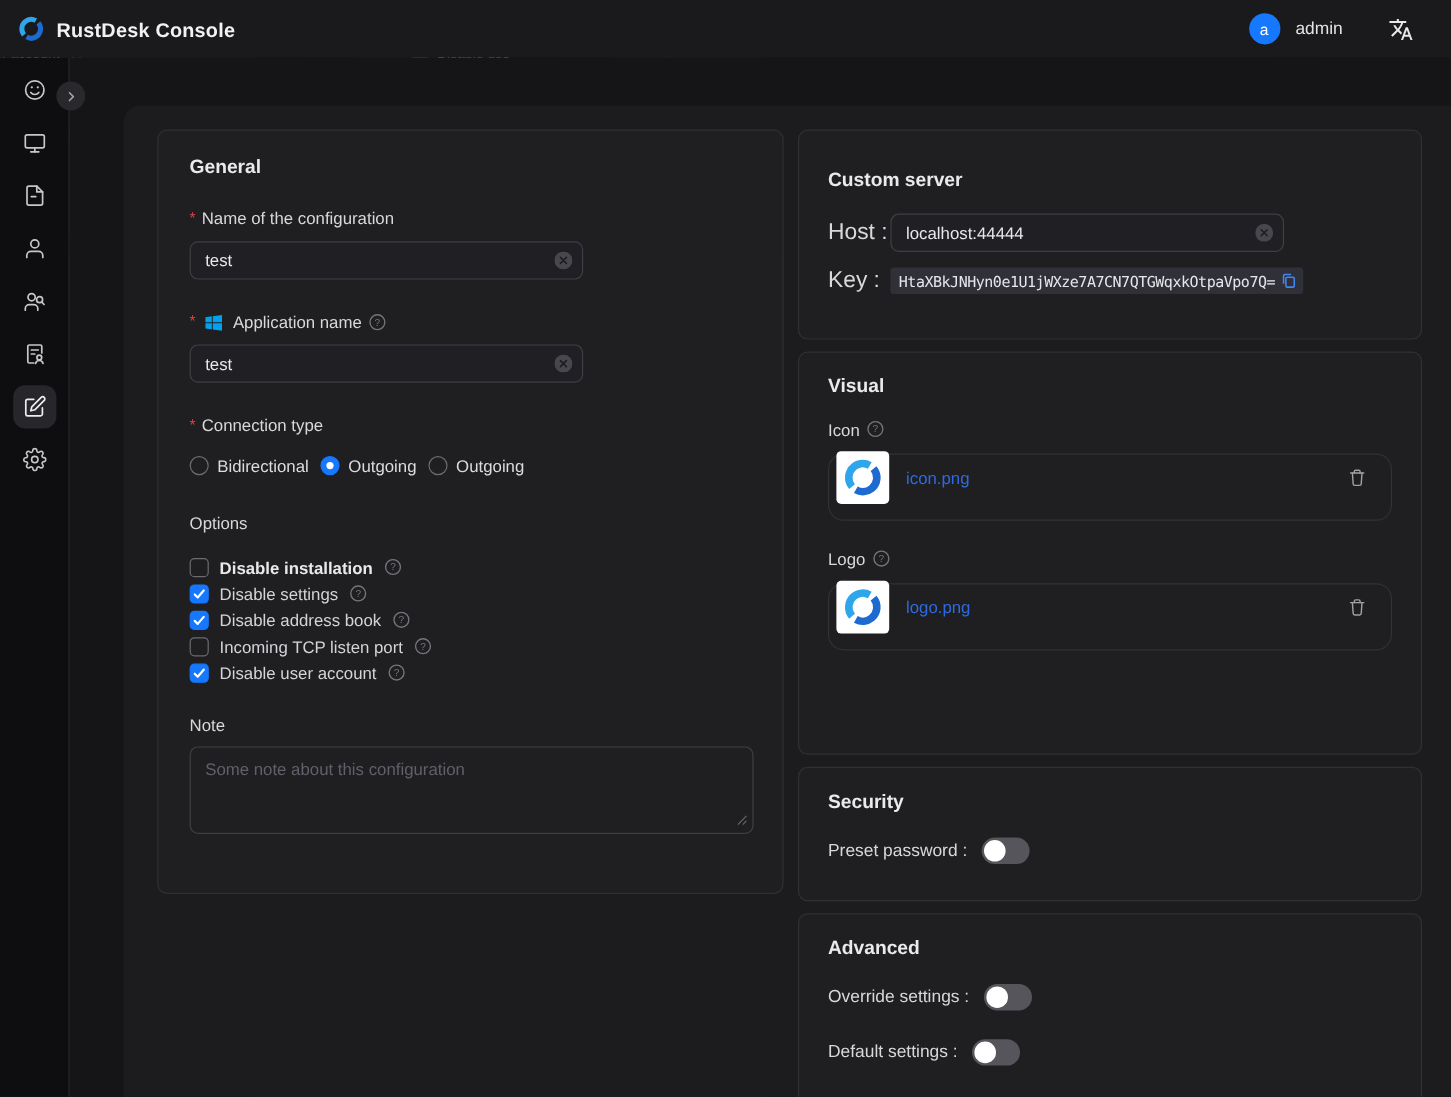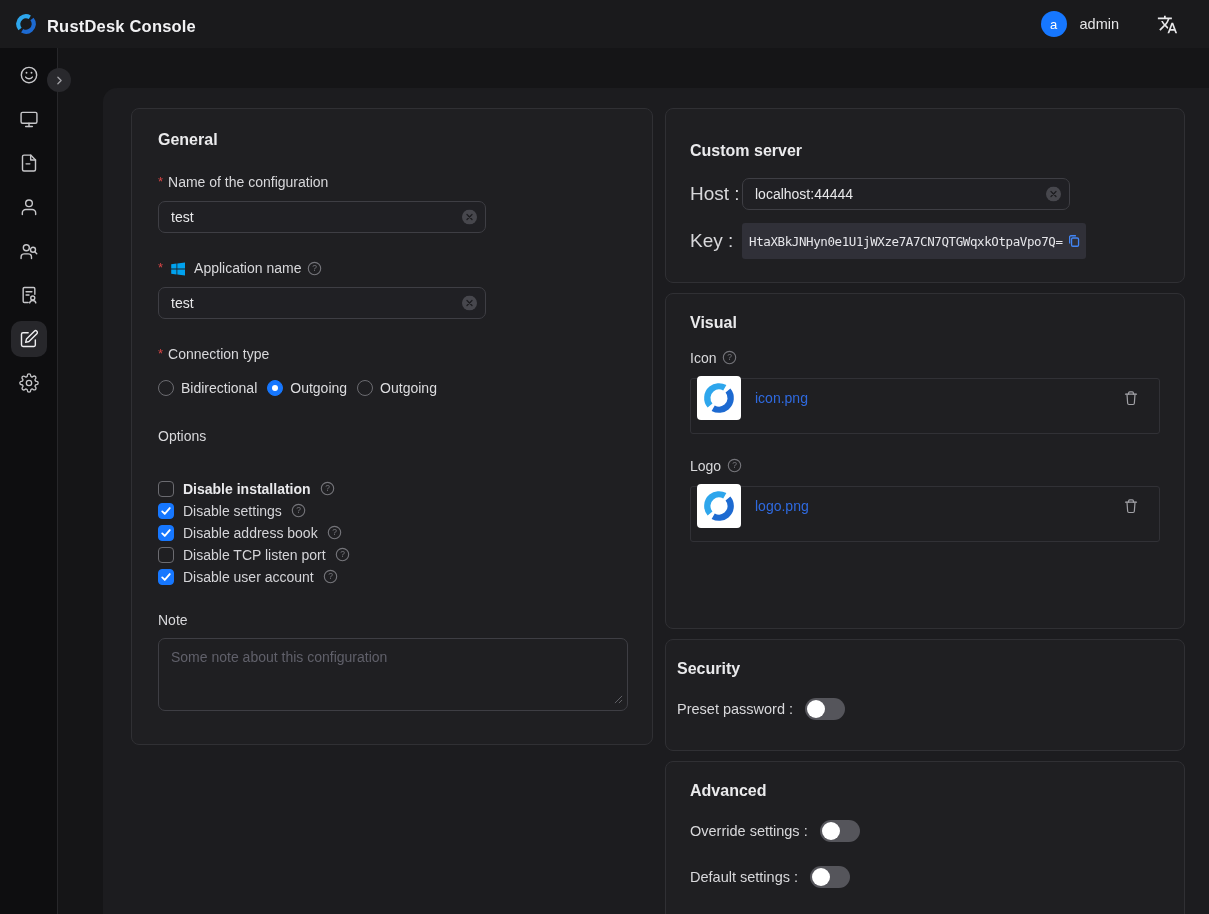--- a/index.html
+++ b/index.html
@@ -32,65 +32,65 @@
     background:#29292d;display:flex;align-items:center;justify-content:center;z-index:15;cursor:pointer}
 
   
   .main{position:fixed;left:58px;top:48px;right:0;bottom:0;background:#151517}
   .container{position:absolute;left:45px;top:40px;right:0;bottom:0;background:#1c1c1f;
     border-radius:14px 0 0 0;overflow:hidden}
   .card{position:absolute;background:#1f1f22;border:1px solid #303034;border-radius:8px}
   #card-general{left:28px;top:20px;width:522px;height:637px;padding:22px 26px}
   #card-server{left:562px;top:20px;width:520px;height:175px;padding:33px 24px}
   #card-visual{left:562px;top:205px;width:520px;height:336px;padding:20px 24px}
-  #card-security{left:562px;top:551px;width:520px;height:112px;padding:20px 11px}
+  #card-security{left:562px;top:551px;width:520px;height:112px;padding:20px 24px}
   #card-advanced{left:562px;top:673px;width:520px;height:245px;padding:20px 24px}
   .card-title{font-size:16px;color:#eaeaec}
 
   
   .field-label{display:flex;align-items:center;gap:6px;font-size:14px;color:#d8d8db;margin-top:26px}
   .req{color:var(--required);margin-right:-1px;font-size:13px;align-self:flex-start;line-height:1.4}
   .input{position:relative;width:328px;height:32px;margin-top:10px}
   .input input{width:100%;height:100%;background:#202024;border:1px solid #3e3e44;border-radius:7px;
     color:#e8e8ea;font-size:14px;padding:0 32px 0 12px;font-family:inherit;outline:none}
   .clear-btn{position:absolute;right:9px;top:50%;transform:translateY(-50%);width:15px;height:15px;
     cursor:pointer;display:flex}
   .radio-row{display:flex;gap:10px;margin-top:16px}
   .radio-item{display:flex;align-items:center;gap:7px;font-size:14px;color:#dcdcdf;cursor:pointer}
   .radio{width:16px;height:16px;border-radius:50%;border:1.5px solid #6b6b70;position:relative}
   .radio-item.on .radio{background:var(--accent);border-color:var(--accent)}
   .radio-item.on .radio::after{content:'';position:absolute;left:50%;top:50%;
     transform:translate(-50%,-50%);width:6px;height:6px;border-radius:50%;background:#fff}
-  .opt-list{margin-top:34px}
+  .opt-list{margin-top:18px}
   .opt-row{display:flex;align-items:center;gap:9px;height:22px;font-size:14px;color:#d4d4d8}
   .checkbox{width:16px;height:16px;border-radius:4px;border:1.5px solid #6b6b70;display:flex;
     align-items:center;justify-content:center;cursor:pointer;flex:none}
   .checkbox svg{display:none}
   .checkbox.on{background:var(--accent);border-color:var(--accent)}
   .checkbox.on svg{display:block}
   .opt-label.em{font-weight:700;color:#e9e9ec}
   .note-wrap{position:relative;margin-top:10px}
   textarea{width:470px;height:73px;background:transparent;border:1px solid #3e3e44;border-radius:7px;
     padding:10px 12px;color:#e8e8ea;font-size:14px;resize:none;font-family:inherit;outline:none;display:block}
   textarea::placeholder{color:#60606a}
   .resize-handle{position:absolute;right:3px;bottom:4px;pointer-events:none}
 
   
   .srv-row{display:flex;align-items:center;margin-top:13px}
   .srv-label{width:52px;font-size:19px;color:#d8d8db;flex:none}
   .srv-row .input{margin-top:0}
-  .key-bar{display:flex;align-items:center;background:#303038;border-radius:3px;height:36px;
+  .key-bar{display:flex;align-items:center;background:#303038;border-radius:3px;height:22px;
     padding:0 5px 0 7px;cursor:default}
   .key-text{font-family:"DejaVu Sans Mono",monospace;font-size:12.5px;color:#e6e6ea;letter-spacing:-.4px;white-space:nowrap}
   .copy-btn{margin-left:4px;display:flex;cursor:pointer}
 
   
   .v-label{display:flex;align-items:flex-start;gap:6px;font-size:14px;color:#d8d8db;margin-top:24px}
   .v-label.first{margin-top:18px}
-  .upload-row{display:flex;align-items:center;height:56px;border:1px solid #313136;border-radius:3px;
+  .upload-row{display:flex;align-items:center;height:56px;border:1px solid #313136;border-radius:13px;
     padding:0 20px 16px 6px;margin-top:12px}
   .thumb{width:44px;height:44px;background:#fff;border-radius:4px;display:flex;align-items:center;
     justify-content:center;flex:none}
   .file-link{margin-left:14px;color:var(--link);font-size:14px;cursor:pointer;text-decoration:none}
   .trash-btn{margin-left:auto;display:flex;cursor:pointer}
 
   
   .toggle-row{display:flex;align-items:center;font-size:14.5px;color:#d8d8db;margin-top:20px}
   .toggle{width:40px;height:22px;border-radius:11px;background:#55555b;margin-left:12px;
     position:relative;cursor:pointer;flex:none}
@@ -307,21 +307,21 @@
           <span class="help">
               <svg width="15" height="15" viewBox="0 0 16 16">
                 <circle cx="8" cy="8" r="6.6" stroke="#8a8a90" fill="none" stroke-width="1.2"></circle>
                 <text x="8" y="11" font-size="9" fill="#8a8a90" text-anchor="middle" font-family="Liberation Sans,sans-serif">?</text>
               </svg>
             </span>
         </div>
         <div class="opt-row">
           <span class="checkbox">
             </span>
-          <span class="opt-label">Disable TCP listen port</span>
+          <span class="opt-label">Incoming TCP listen port</span>
           <span class="help">
               <svg width="15" height="15" viewBox="0 0 16 16">
                 <circle cx="8" cy="8" r="6.6" stroke="#8a8a90" fill="none" stroke-width="1.2"></circle>
                 <text x="8" y="11" font-size="9" fill="#8a8a90" text-anchor="middle" font-family="Liberation Sans,sans-serif">?</text>
               </svg>
             </span>
         </div>
         <div class="opt-row">
           <span class="checkbox on">
             <svg width="10" height="10" viewBox="0 0 12 12" fill="none" stroke="#fff" stroke-width="2.2" stroke-linecap="round" stroke-linejoin="round">

